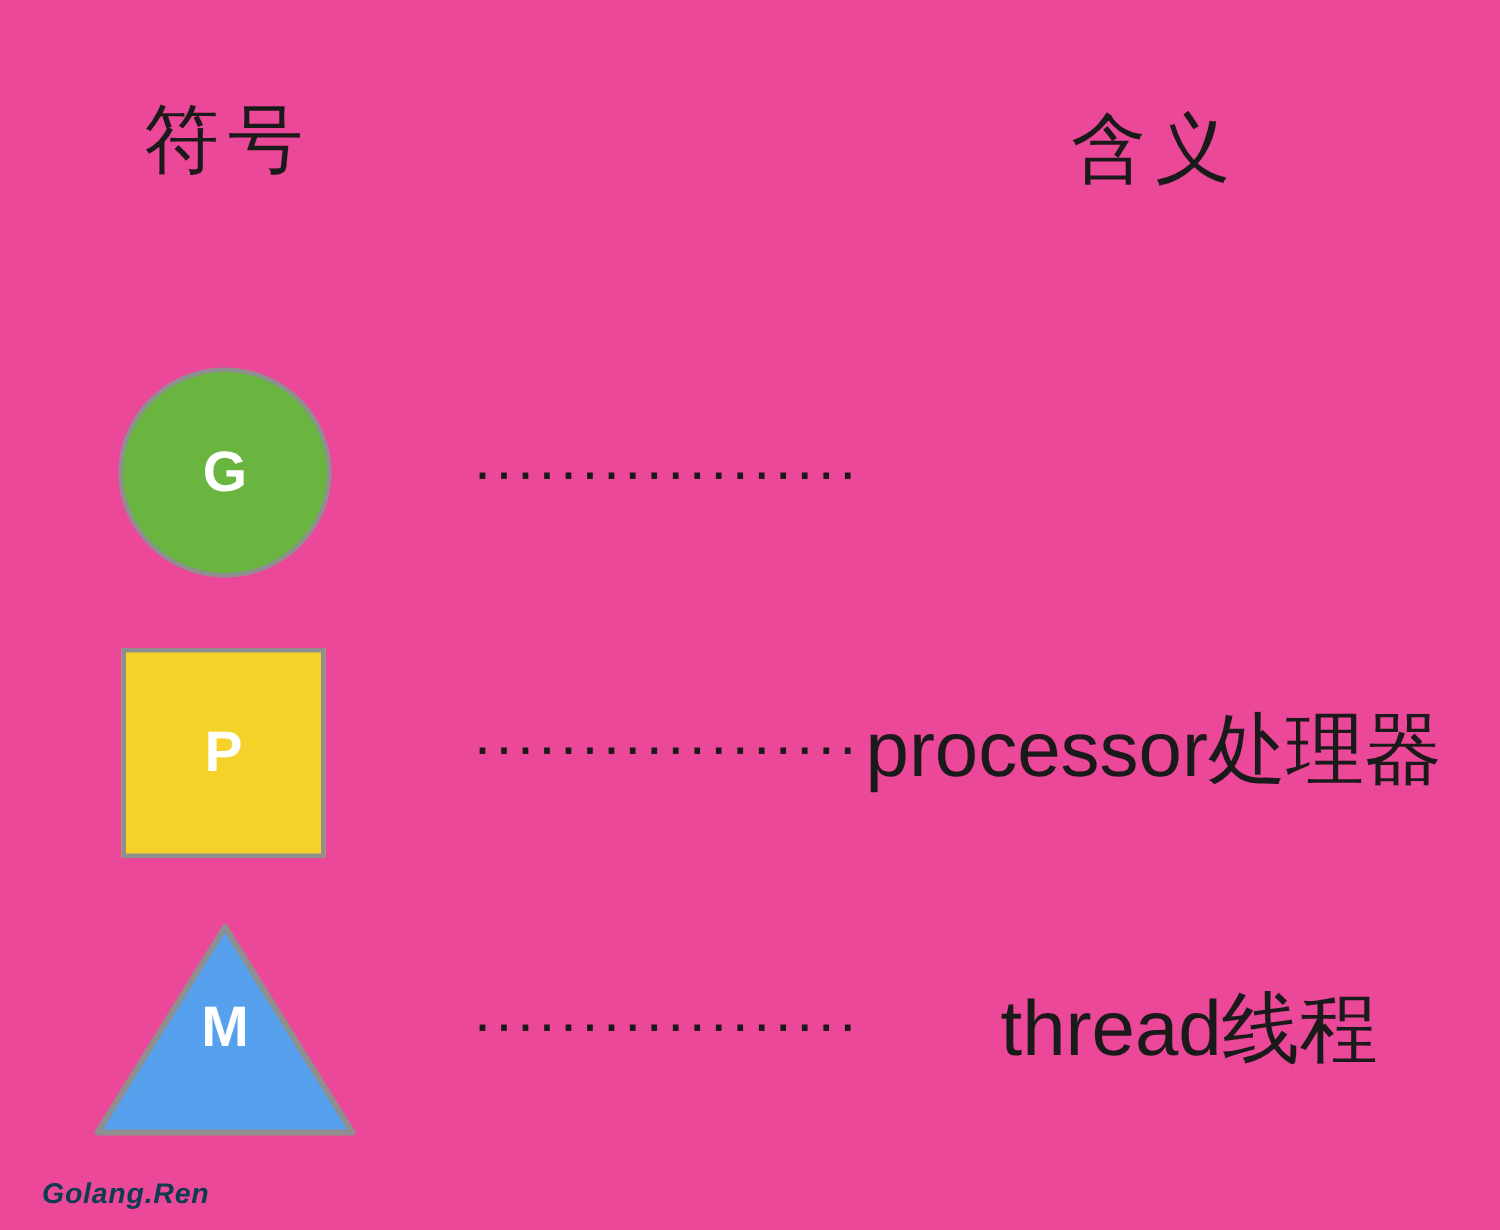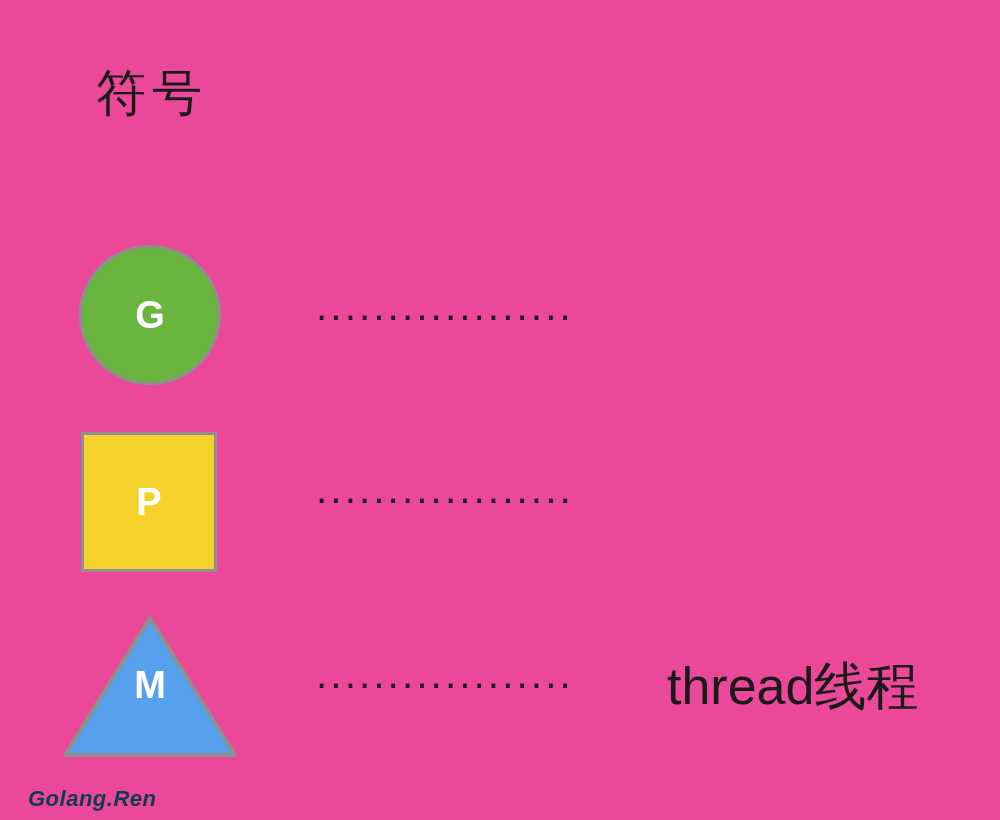--- a/index.html
+++ b/index.html
@@ -86,43 +86,47 @@
 
   .misspell {
     text-decoration-line: underline;
     text-decoration-style: dotted;
     text-decoration-thickness: 3px;
     text-underline-offset: 6px;
   }
   .watermark {
     position: absolute;
     left: 28px; top: 786px;
-    font-size: 22px;
+    font-size: 19px;
     font-weight: 700;
     font-style: italic;
     letter-spacing: 0.5px;
     white-space: nowrap;
   }
 </style>
 </head>
 <body>
 
 <div class="stage">
 
   <div class="hdr hdr-symbol">符号</div>
+  <div class="hdr hdr-meaning">含义</div>
 
   <div class="shape shape-circle" style="background-color: rgb(106, 181, 63); border-color: rgb(143, 143, 143);">
     <span class="glyph">G</span>
   </div>
   <div class="leader leader-1">··················</div>
 
   <div class="shape shape-square" style="background-color: rgb(244, 210, 42); border-color: rgb(143, 143, 143);">
     <span class="glyph">P</span>
   </div>
   <div class="leader leader-2">··················</div>
+  <div class="meaning meaning-2">
+    <span>processor</span><span>处理器</span>
+  </div>
 
   <svg class="tri-svg" viewBox="0 0 190 152">
     <polygon points="95,10 10,147 180,147" stroke-width="4" stroke-linejoin="round" fill="#57a0ed" stroke="#8f8f8f"></polygon>
   </svg>
   <div class="tri-label-box">
     <span class="glyph">M</span>
   </div>
   <div class="leader leader-3">··················</div>
   <div class="meaning meaning-3">
     <span>thread</span><span>线程</span>

